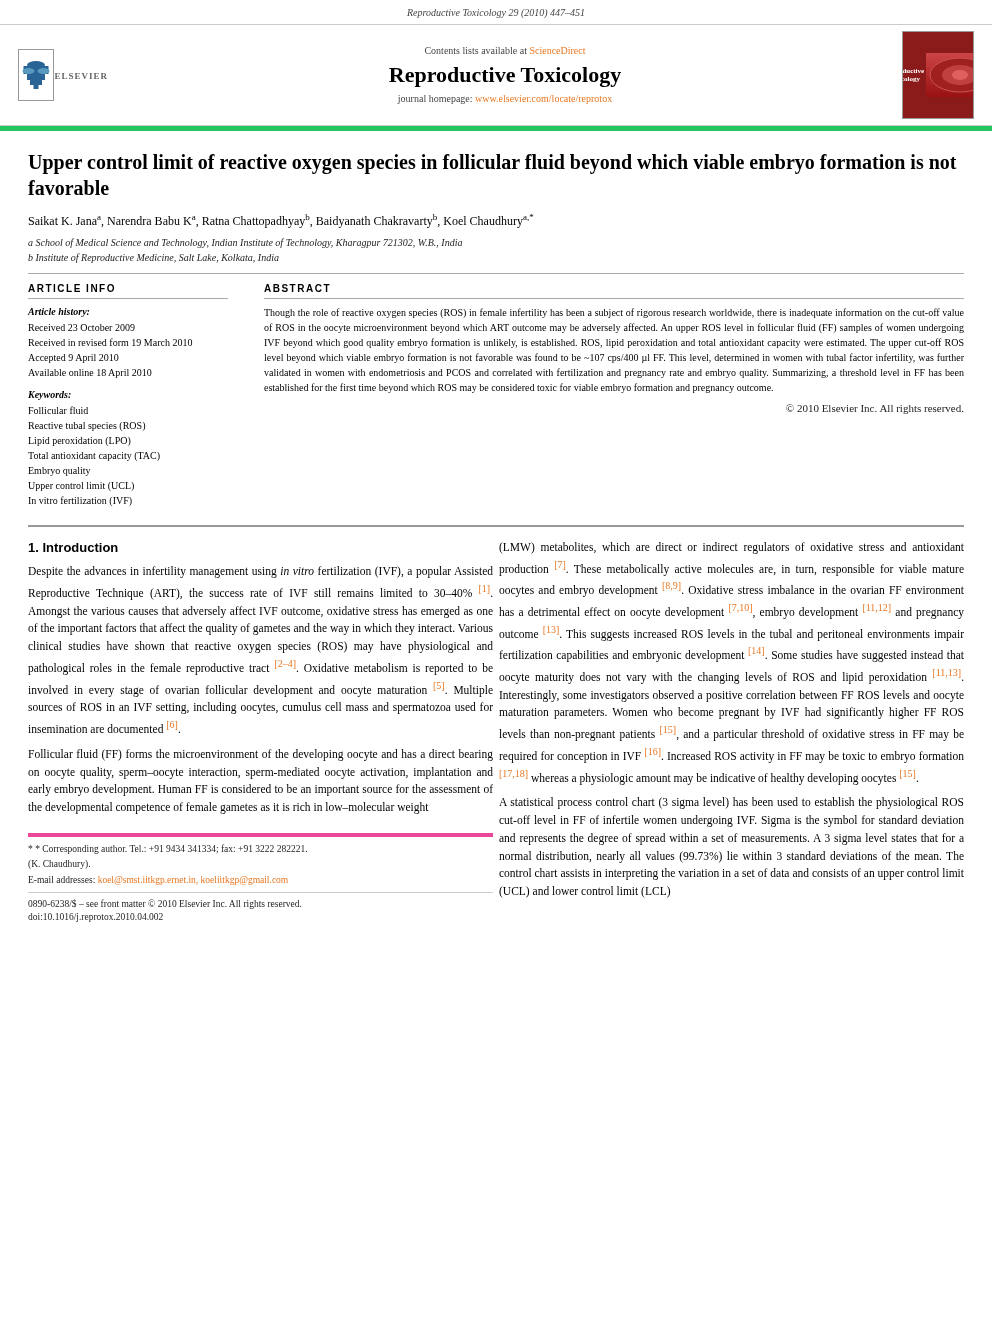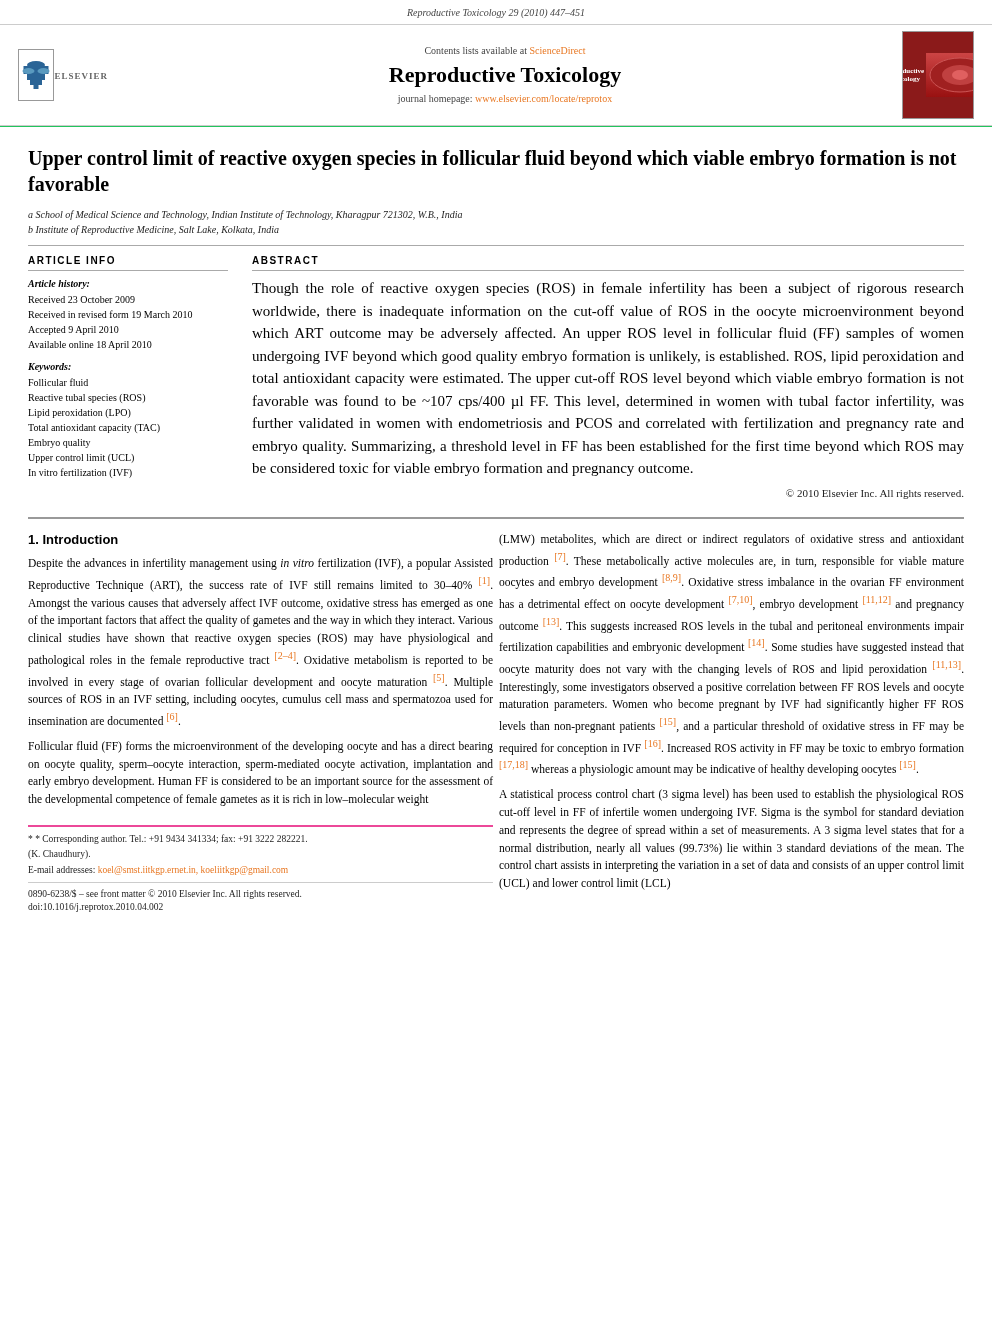--- a/index.html
+++ b/index.html
@@ -14,21 +14,21 @@
     }
     .page {
       width: 992px;
       min-height: 1323px;
       background: #fff;
       padding: 0;
     }
     
     .journal-header {
       width: 100%;
-      border-bottom: 1px solid #22c55e;
+      border-bottom: 5px solid #22c55e;
       padding: 6px 0 0 0;
     }
     .journal-top-line {
       text-align: center;
       font-size: 10px;
       color: #444;
       font-style: italic;
       padding-bottom: 4px;
     }
     .journal-banner {
@@ -153,21 +153,21 @@
       line-height: 1.5;
     }
     .divider-line {
       border: none;
       border-top: 1px solid #aaa;
       margin: 8px 0;
     }
     
     .two-col {
       display: flex;
-      gap: 24px;
+      gap: 36px;
       margin-top: 8px;
     }
     .col-left {
       width: 200px;
       min-width: 200px;
     }
     .col-right {
       flex: 1;
     }
     .section-heading {
@@ -195,21 +195,21 @@
       font-style: italic;
       font-weight: bold;
       margin-top: 8px;
       margin-bottom: 2px;
     }
     .keyword-item {
       font-size: 10px;
       margin-bottom: 1px;
     }
     .abstract-text {
-      font-size: 15px;
+      font-size: 10px;
       line-height: 1.5;
       text-align: justify;
     }
     .copyright-line {
       font-size: 11px;
       text-align: right;
       margin-top: 6px;
       color: #222;
     }
     
@@ -238,21 +238,21 @@
       text-align: justify;
       margin-bottom: 7px;
     }
     .body-para .ref {
       font-size: 10px;
       vertical-align: super;
       color: #e87722;
     }
     
     .footnotes-area {
-      border-top: 2px solid #ec4899;
+      border-top: 4px solid #ec4899;
       margin-top: 16px;
       padding-top: 6px;
     }
     .footnote-line {
       font-size: 9.5px;
       margin-bottom: 2px;
       color: #222;
     }
     .footnote-divider {
       border: none;
@@ -310,20 +310,23 @@
           </svg>
         </div>
       </div>
     </div>
   </div>
 
   <div class="article-body">
 
     <div class="article-title">Upper control limit of reactive oxygen species in follicular fluid beyond which viable embryo formation is not favorable</div>
 
+    <div class="authors-line">
+      Saikat K. Jana<span class="author-sup">a</span>, Narendra Babu K<span class="author-sup">a</span>, Ratna Chattopadhyay<span class="author-sup">b</span>, Baidyanath Chakravarty<span class="author-sup">b</span>, Koel Chaudhury<span class="author-sup">a,*</span>
+    </div>
 
     <div class="affiliations">
       <div>a School of Medical Science and Technology, Indian Institute of Technology, Kharagpur 721302, W.B., India</div>
       <div>b Institute of Reproductive Medicine, Salt Lake, Kolkata, India</div>
     </div>
 
     <hr class="divider-line">
 
     <div class="two-col">
 

